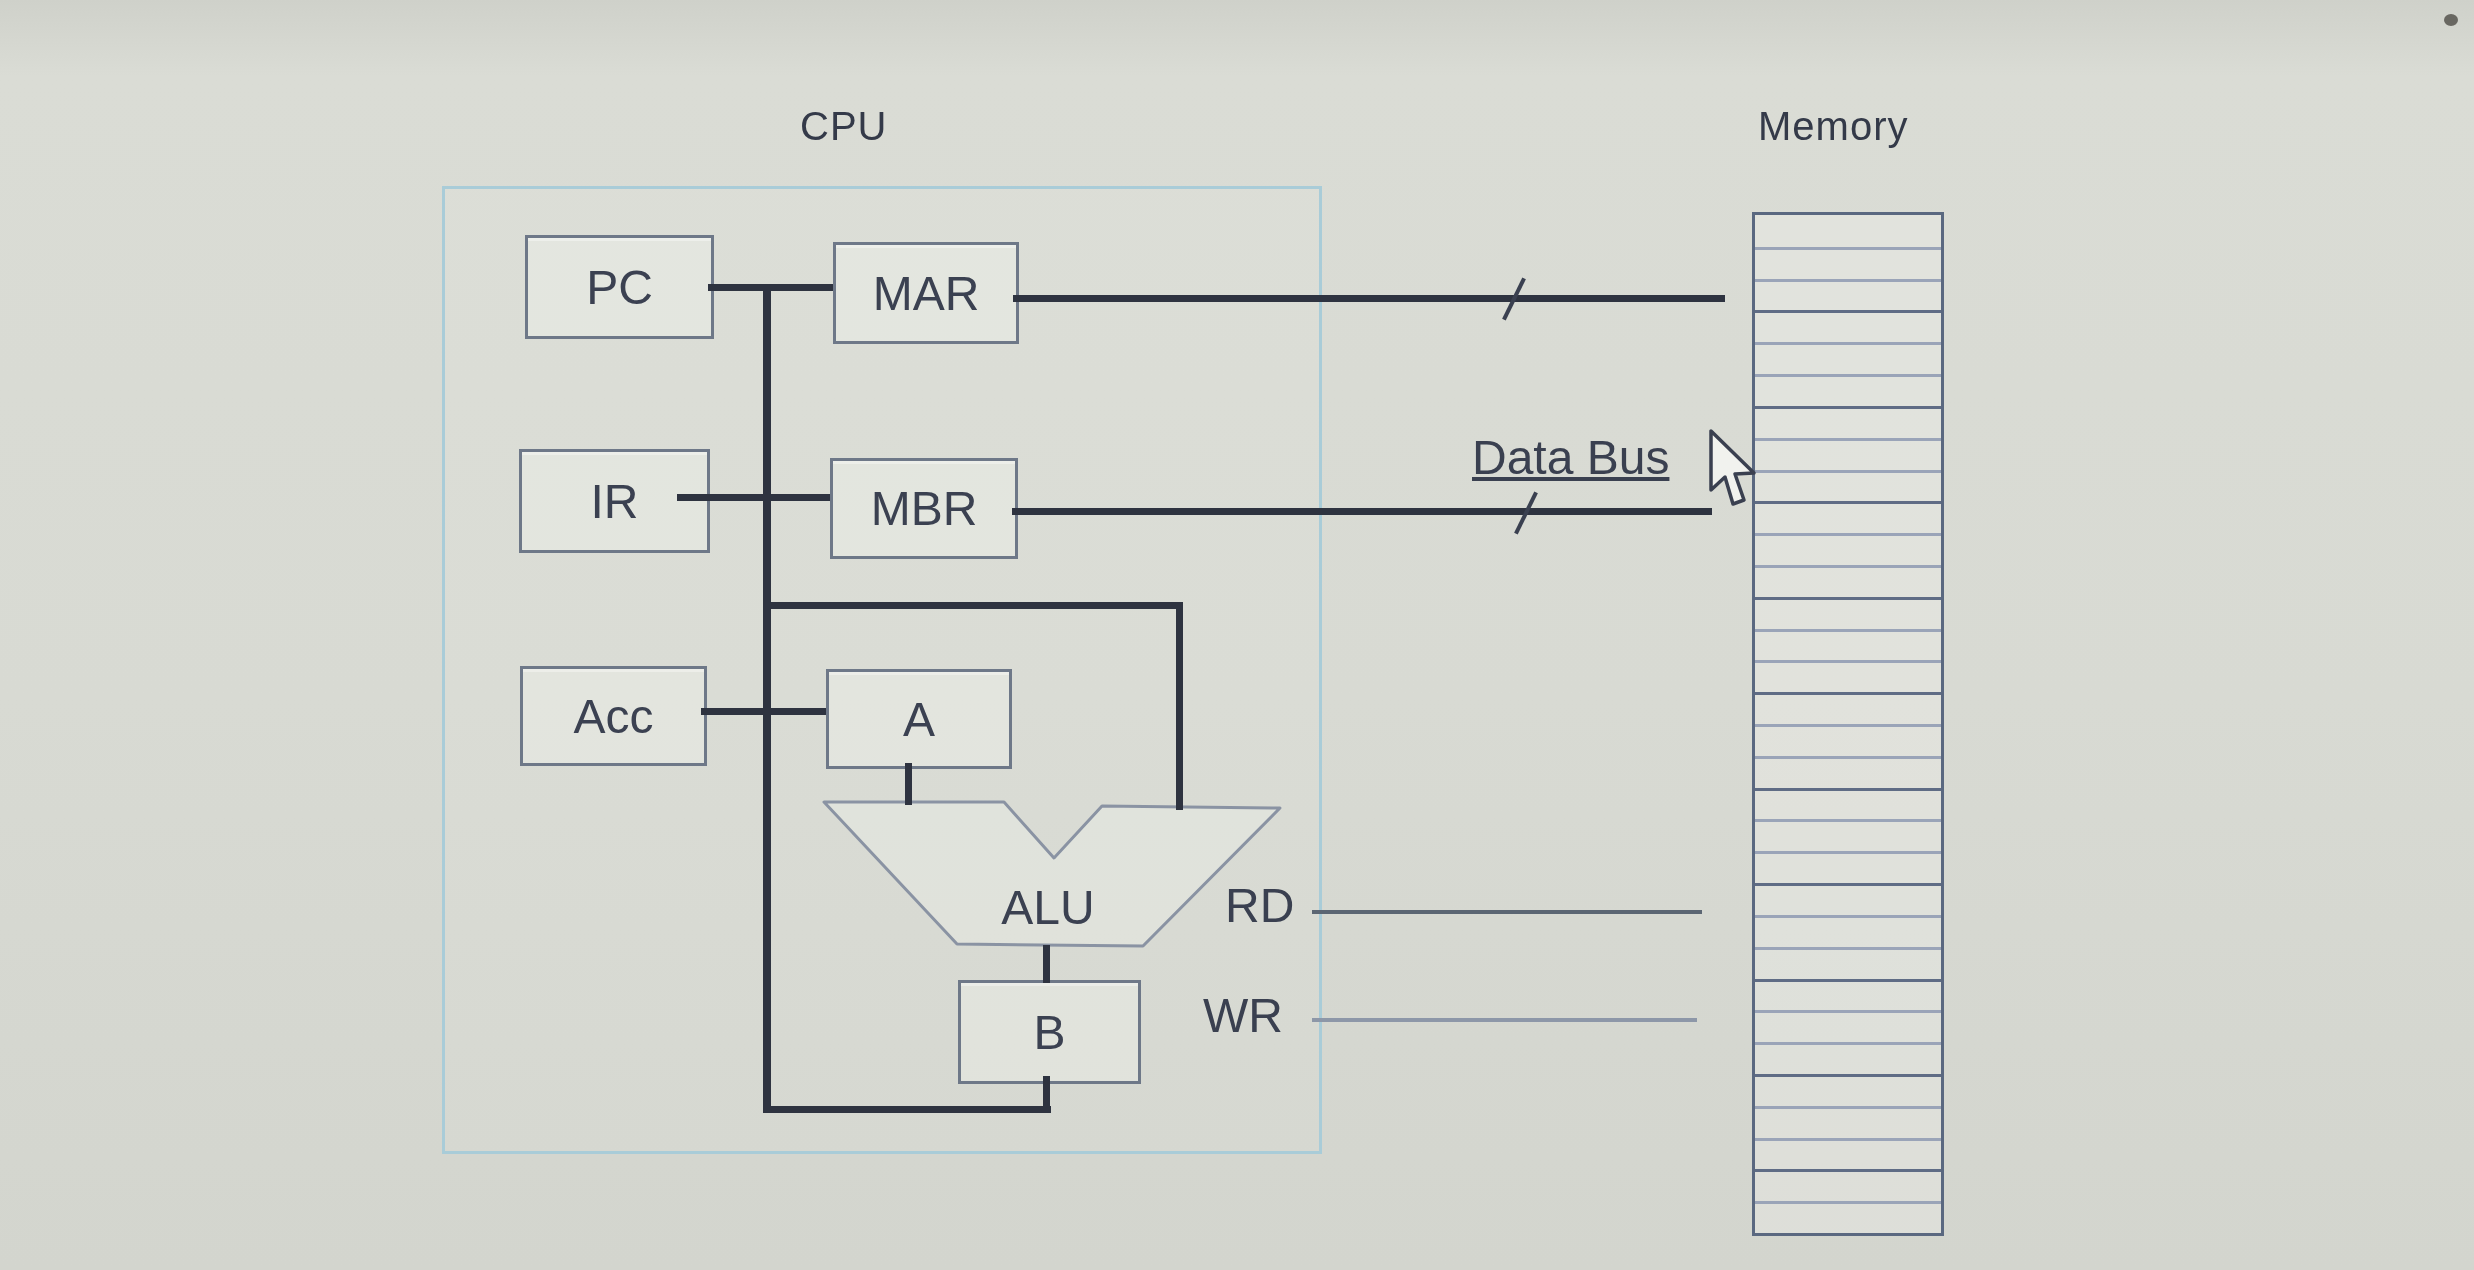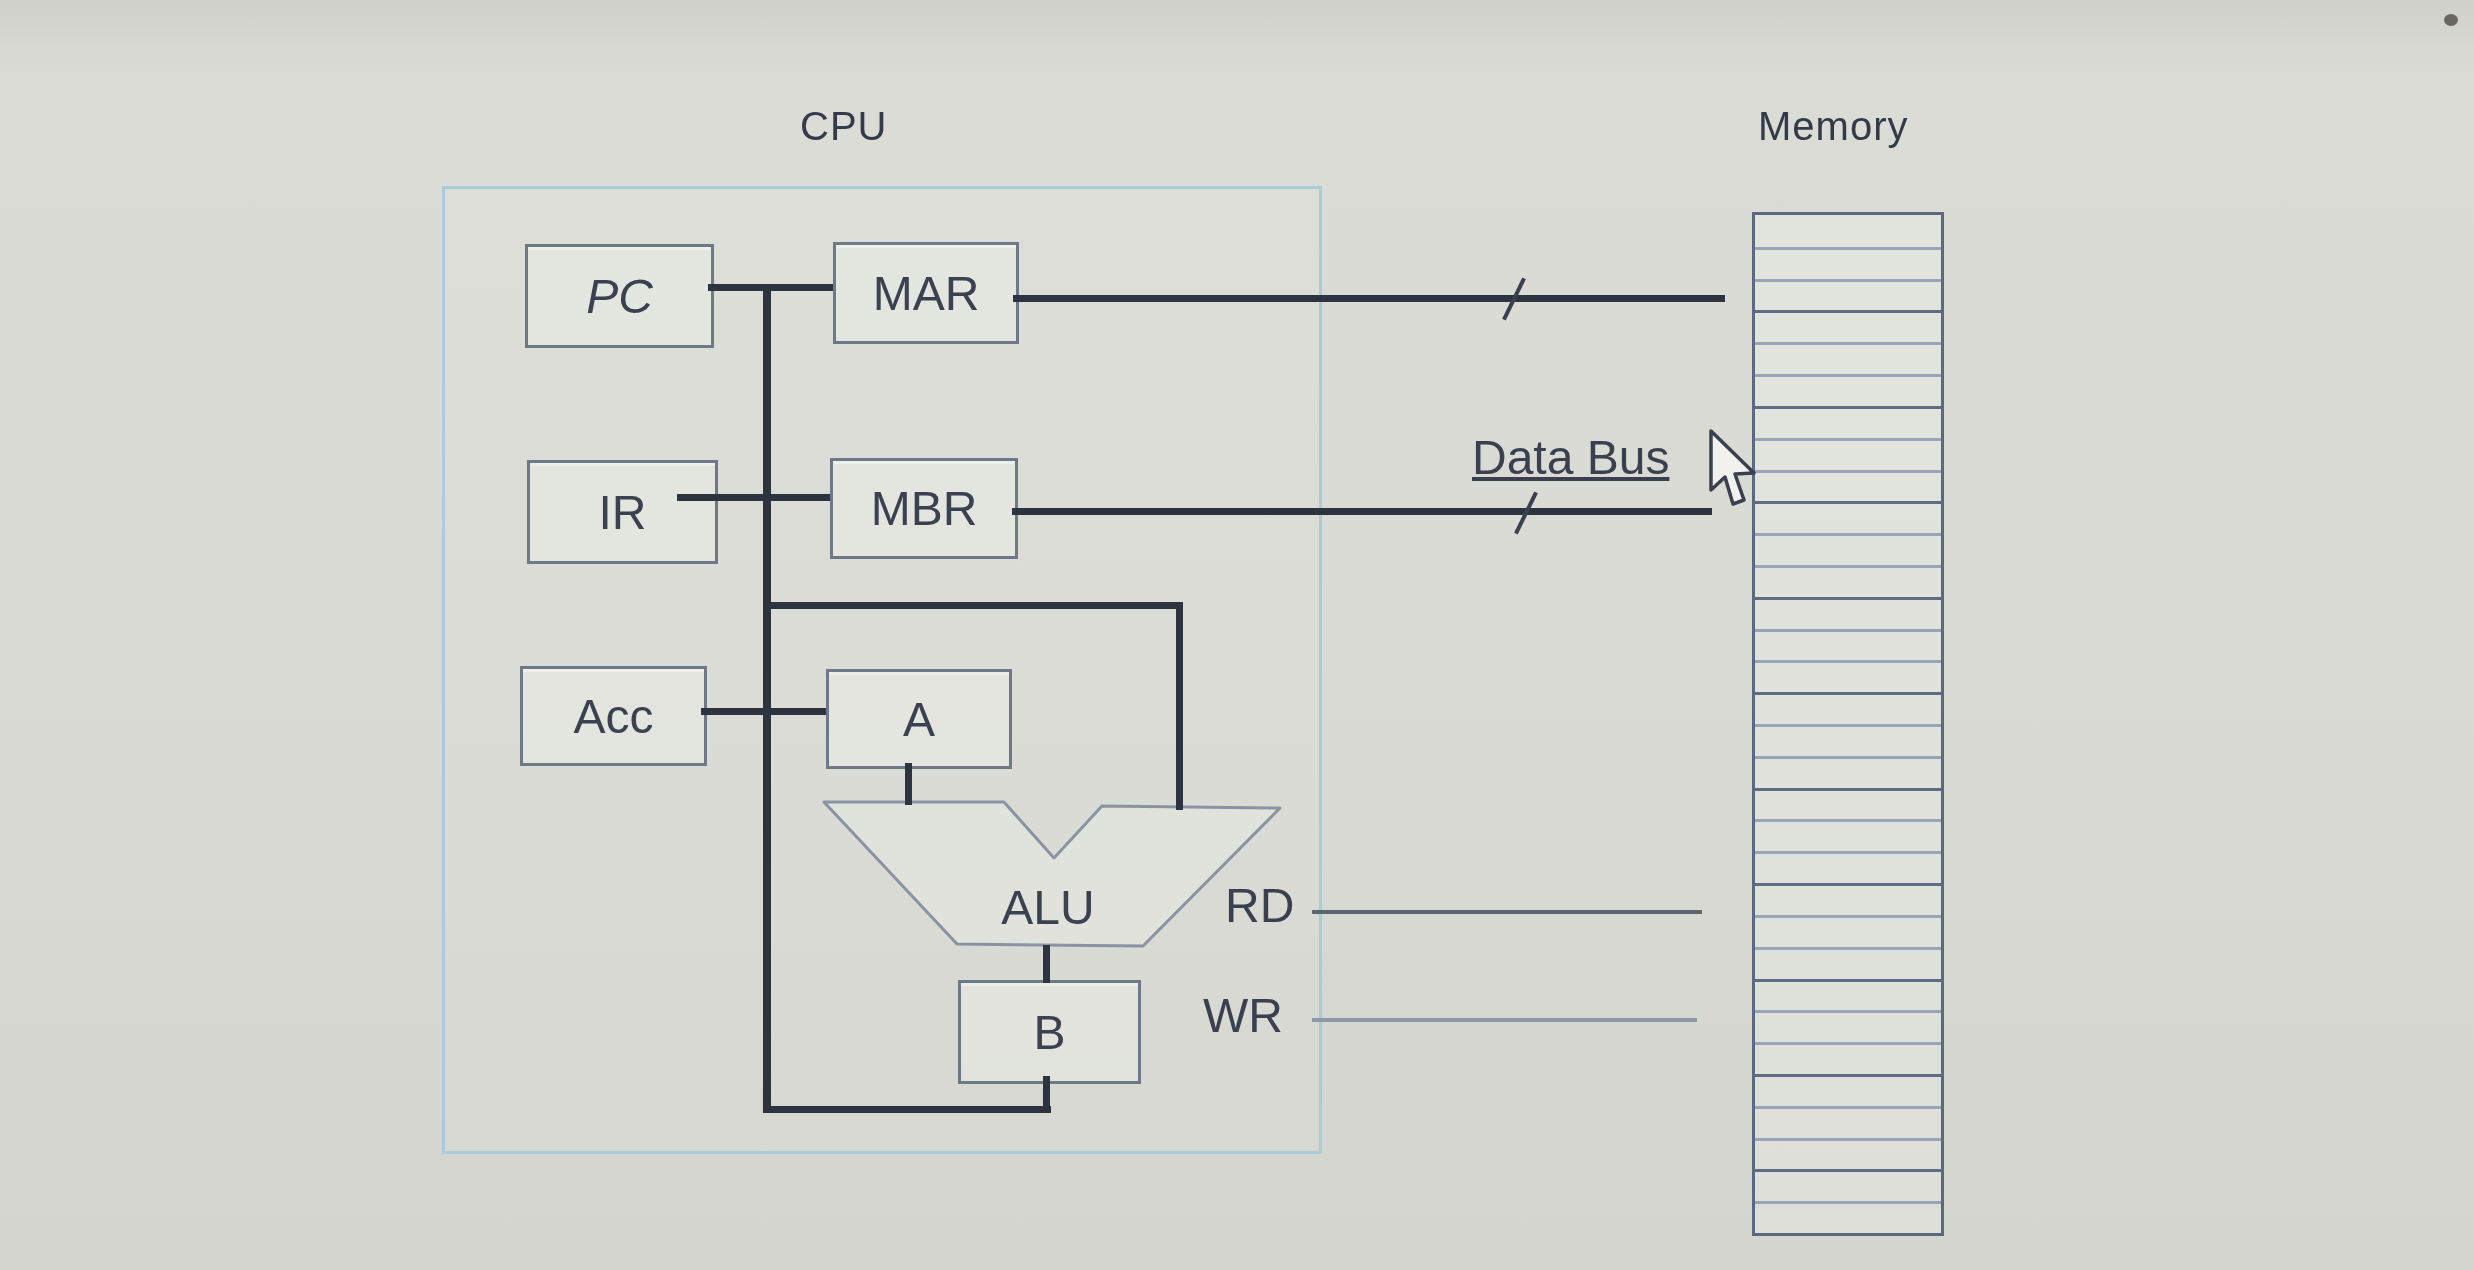--- a/index.html
+++ b/index.html
@@ -107,24 +107,24 @@
       <div class="mem-row dark" style="top: 75%;"></div>
       <div class="mem-row" style="top: 78.125%;"></div>
       <div class="mem-row" style="top: 81.25%;"></div>
       <div class="mem-row dark" style="top: 84.375%;"></div>
       <div class="mem-row" style="top: 87.5%;"></div>
       <div class="mem-row" style="top: 90.625%;"></div>
       <div class="mem-row dark" style="top: 93.75%;"></div>
       <div class="mem-row" style="top: 96.875%;"></div>
     </div>
 
-  <div class="regbox" style="left:525px;top:244px;width:183px;height:98px;font-style:italic;">
+  <div class="regbox" style="left:525px;top:235px;width:183px;height:98px;">
     <span>PC</span>
   </div>
-  <div class="regbox" style="left:519px;top:460px;width:185px;height:98px;margin-left:8px;">
+  <div class="regbox" style="left:519px;top:449px;width:185px;height:98px;">
     <span>IR</span>
   </div>
   <div class="regbox" style="left:520px;top:666px;width:181px;height:94px;">
     <span>Acc</span>
   </div>
 
   <div class="regbox" style="left:833px;top:242px;width:180px;height:96px;">
     <span>MAR</span>
   </div>
   <div class="regbox" style="left:830px;top:458px;width:182px;height:95px;">

